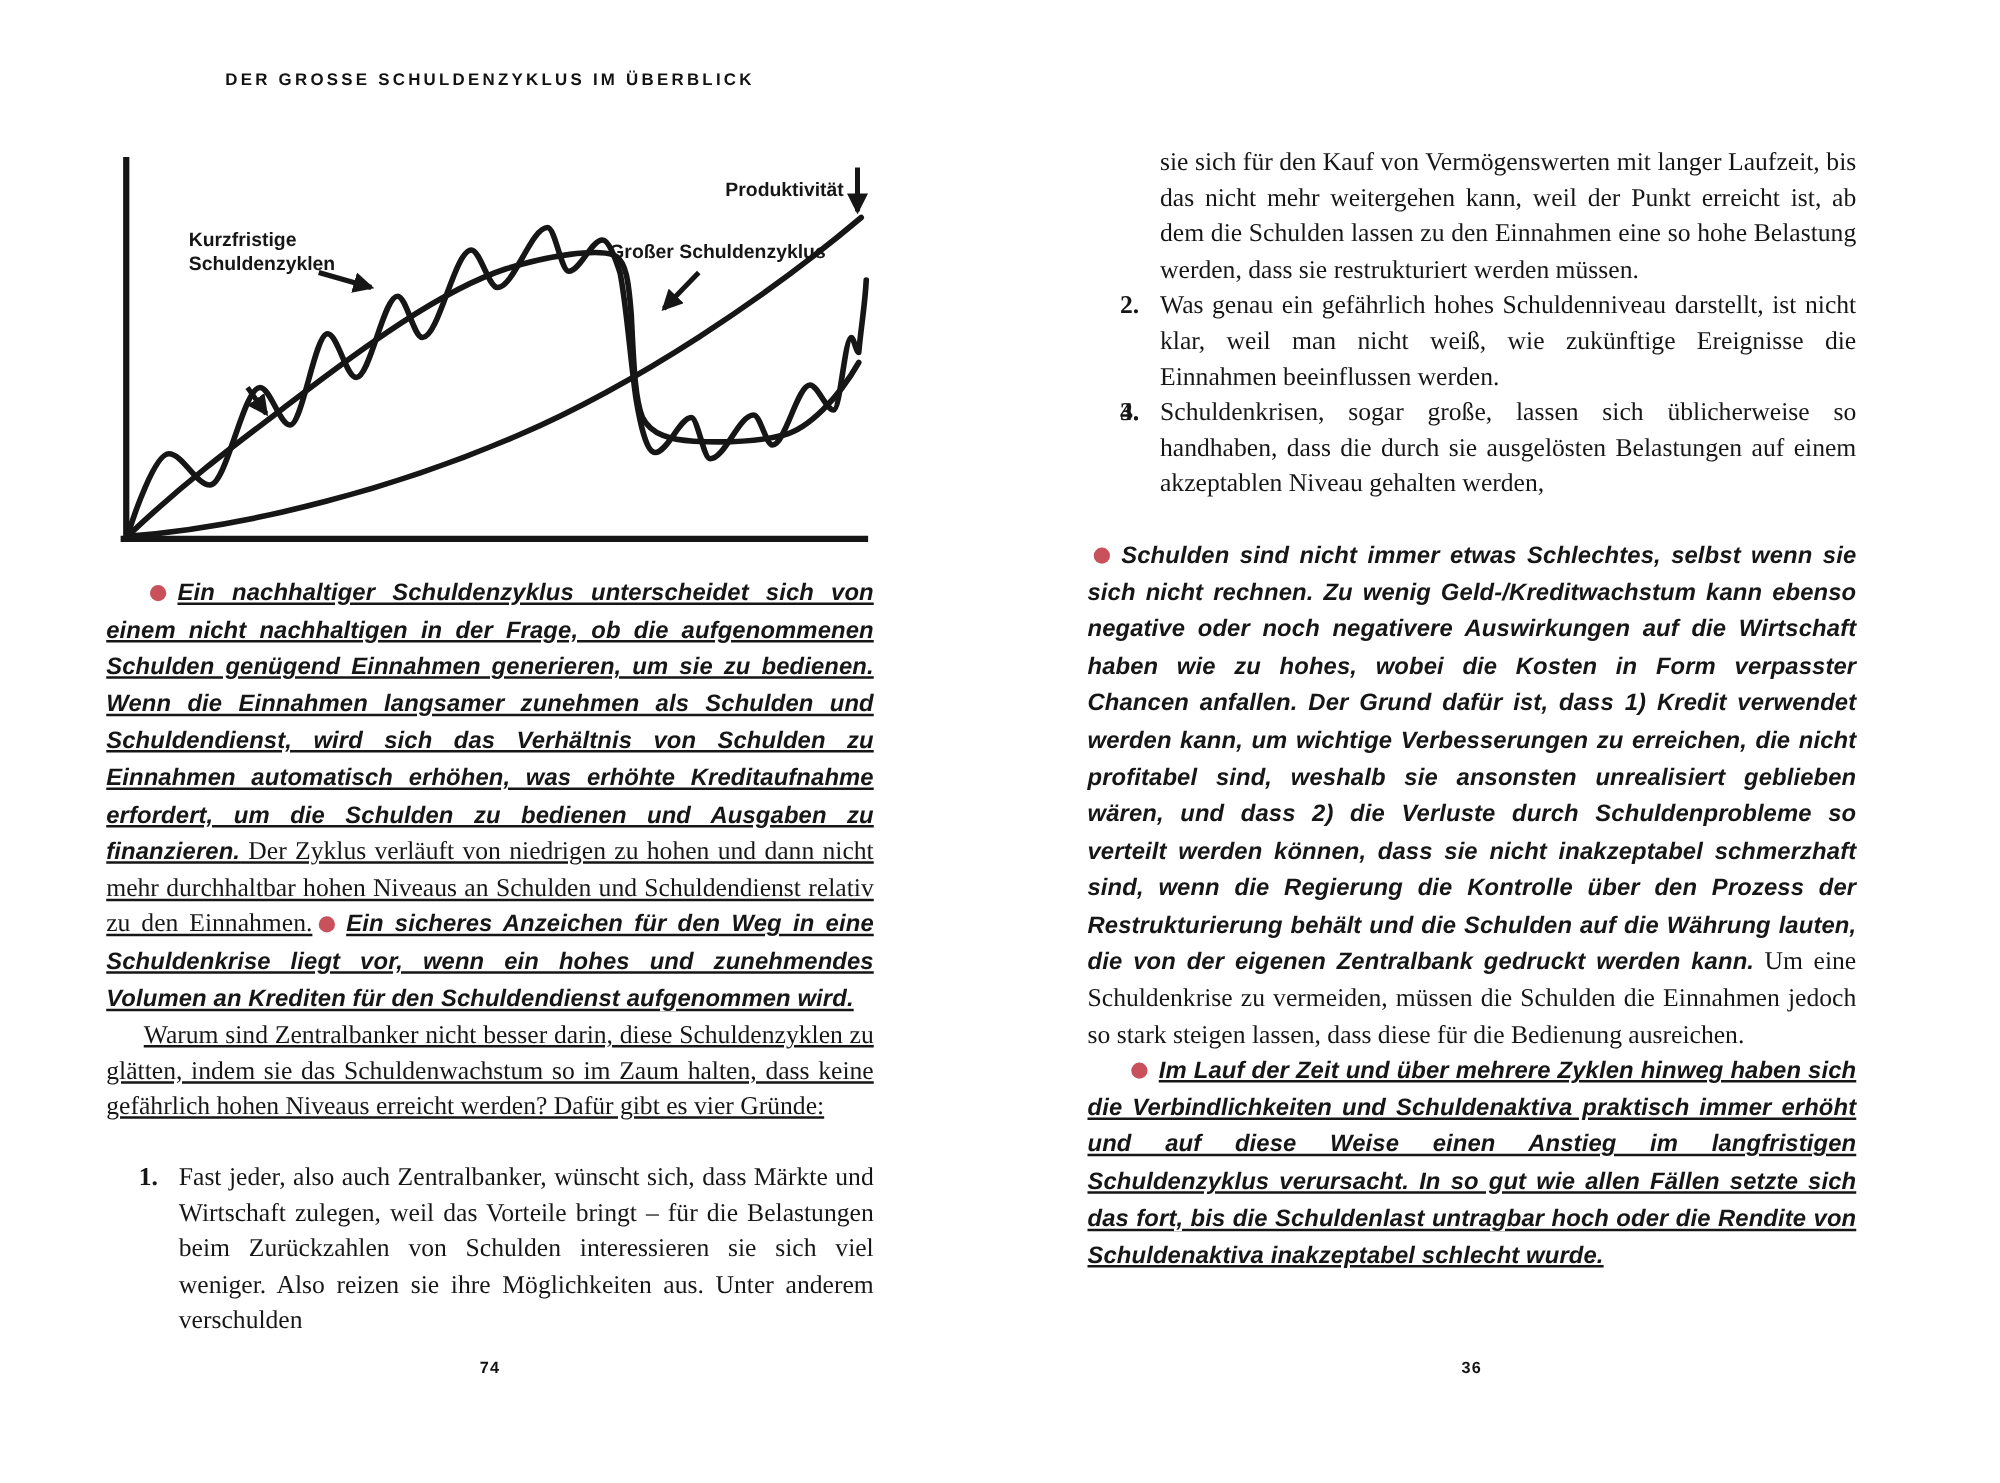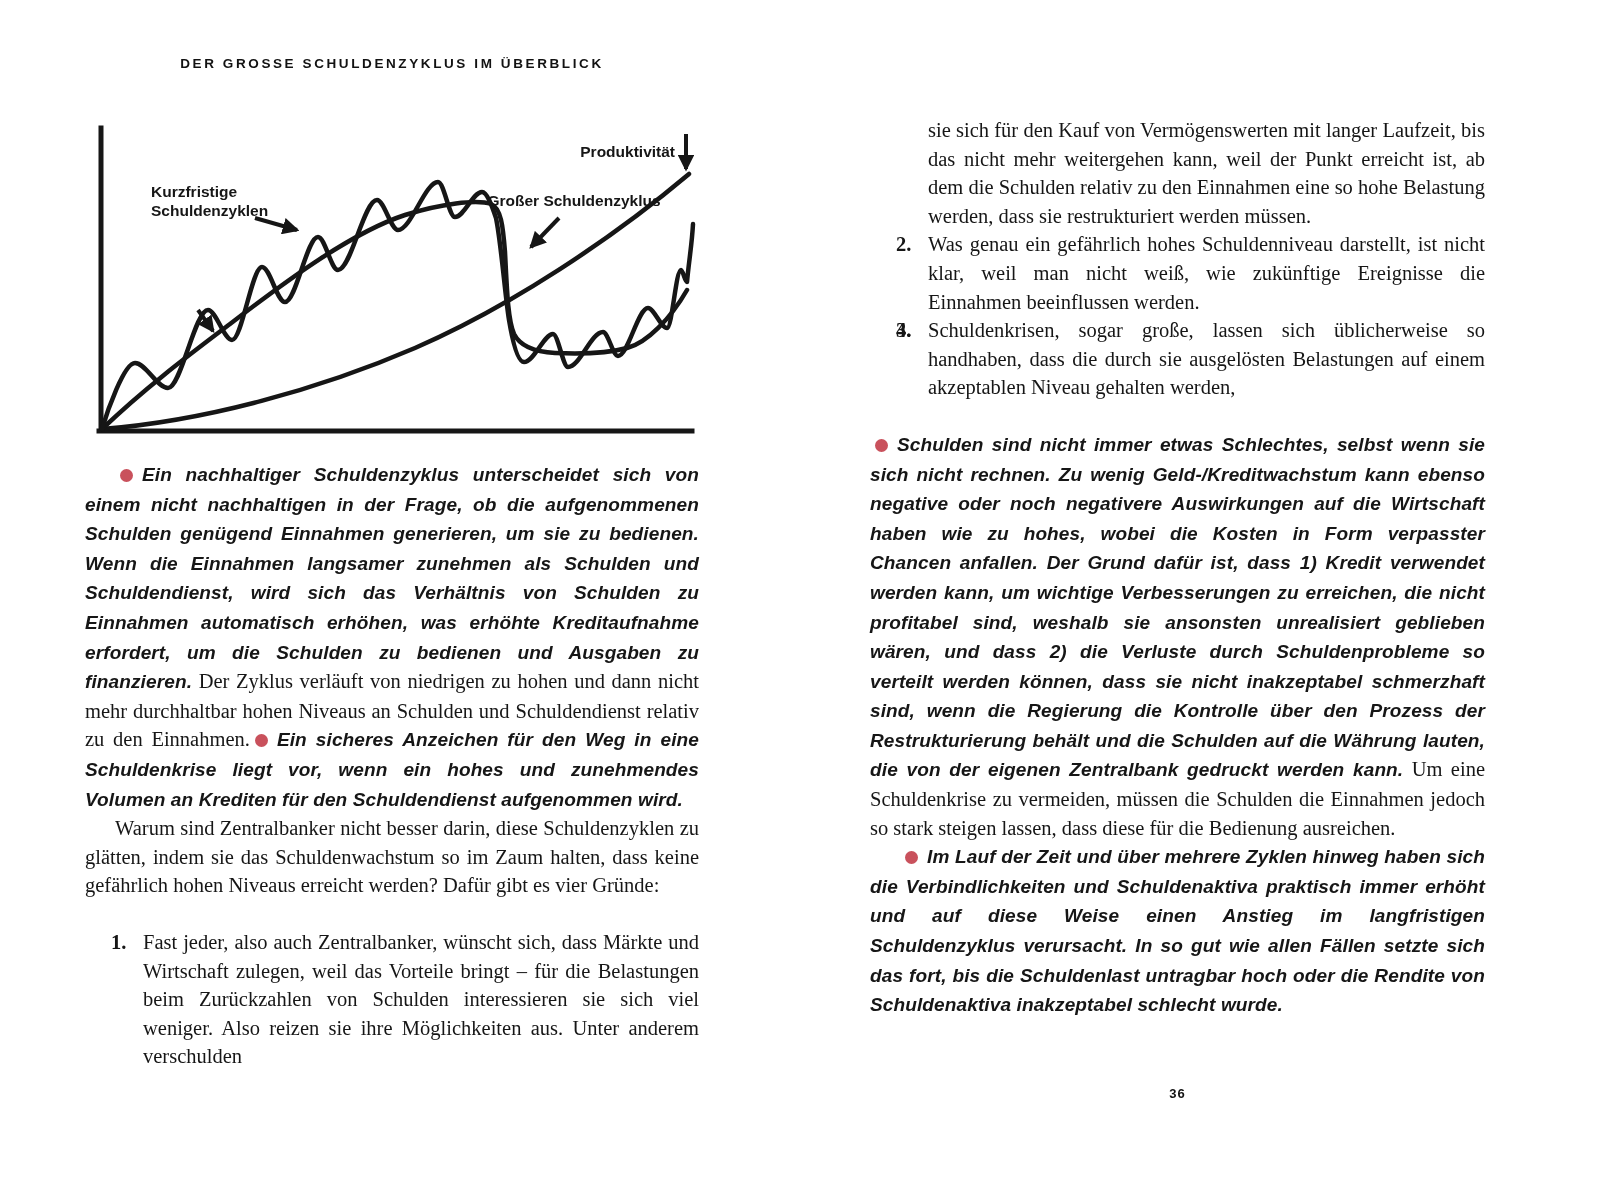--- a/index.html
+++ b/index.html
@@ -31,21 +31,21 @@
   .body-col {
     position: absolute;
     font-family: "Liberation Serif", serif;
     font-size: 20.5px; line-height: 28.6px;
     color: var(--ink);
   }
   #left-body  { left: 85px; top: 460px; width: 614px; }
   #right-body { left: 70px; top: 116px; width: 615px; }
 
   .para { margin: 0; text-align: justify; }
-  .para.indent { text-indent: 30px; }
+  .para.indent { text-indent: 30px; text-decoration: underline; }
   .para.flush { text-indent: 0; }
   .para.list, .para.list-cont { padding-left: 58px; text-indent: 0; position: relative; }
   .para.gap { margin-top: 28px; }
   .num {
     position: absolute; left: 26px; top: 0;
     font-weight: 700; font-style: normal;
   }
   .seg-em {
     font-family: "Liberation Sans", sans-serif;
     font-weight: 700; font-style: italic;
@@ -107,26 +107,27 @@
         <text x="590" y="37" text-anchor="end">Produktivität</text>
       </svg>
     </figure>
 
     <div class="body-col" id="left-body">
         <p class="para indent"><span class="bullet"></span><span class="seg-em">Ein nachhaltiger Schuldenzyklus unterscheidet sich von einem nicht nachhaltigen in der Frage, ob die aufgenommenen Schulden genügend Einnahmen generieren, um sie zu bedienen. Wenn die Einnahmen langsamer zunehmen als Schulden und Schuldendienst, wird sich das Verhältnis von Schulden zu Einnahmen automatisch erhöhen, was erhöhte Kreditaufnahme erfordert, um die Schulden zu bedienen und Ausgaben zu finanzieren.</span><span class="seg-plain"> Der Zyklus verläuft von niedrigen zu hohen und dann nicht mehr durchhaltbar hohen Niveaus an Schulden und Schuldendienst relativ zu den Einnahmen.</span><span class="bullet"></span><span class="seg-em">Ein sicheres Anzeichen für den Weg in eine Schuldenkrise liegt vor, wenn ein hohes und zunehmendes Volumen an Krediten für den Schuldendienst aufgenommen wird.</span></p>
         <p class="para indent"><span class="seg-plain">Warum sind Zentralbanker nicht besser darin, diese Schuldenzyklen zu glätten, indem sie das Schuldenwachstum so im Zaum halten, dass keine gefährlich hohen Niveaus erreicht werden? Dafür gibt es vier Gründe:</span></p>
         <p class="para list gap"><span class="num">1.</span><span class="seg-plain">Fast jeder, also auch Zentralbanker, wünscht sich, dass Märkte und Wirtschaft zulegen, weil das Vorteile bringt – für die Belastungen beim Zurückzahlen von Schulden interessieren sie sich viel weniger. Also reizen sie ihre Möglichkeiten aus. Unter anderem verschulden</span></p>
       </div>
 
+    <div class="folio">74</div>
   </section>
 
   <section class="page" id="right-page">
 
     <div class="body-col" id="right-body">
-        <p class="para list-cont"><span class="seg-plain">sie sich für den Kauf von Vermögenswerten mit langer Laufzeit, bis das nicht mehr weitergehen kann, weil der Punkt erreicht ist, ab dem die Schulden relativ zu den Einnahmen eine so hohe Belastung werden, dass sie restrukturiert werden müssen.</span></p>
+        <p class="para list-cont"><span class="seg-plain">sie sich für den Kauf von Vermögenswerten mit langer Laufzeit, bis das nicht mehr weitergehen kann, weil der Punkt erreicht ist, ab dem die Schulden lassen zu den Einnahmen eine so hohe Belastung werden, dass sie restrukturiert werden müssen.</span></p>
         <p class="para list"><span class="num">2.</span><span class="seg-plain">Was genau ein gefährlich hohes Schuldenniveau darstellt, ist nicht klar, weil man nicht weiß, wie zukünftige Ereignisse die Einnahmen beeinflussen werden.</span></p>
         <p class="para list"><span class="num">3.</span></p>
         <p class="para list"><span class="num">4.</span><span class="seg-plain">Schuldenkrisen, sogar große, lassen sich üblicherweise so handhaben, dass die durch sie ausgelösten Belastungen auf einem akzeptablen Niveau gehalten werden,</span></p>
         <p class="para flush gap"><span class="bullet"></span><span class="seg-em">Schulden sind nicht immer etwas Schlechtes, selbst wenn sie sich nicht rechnen. Zu wenig Geld-/Kreditwachstum kann ebenso negative oder noch negativere Auswirkungen auf die Wirtschaft haben wie zu hohes, wobei die Kosten in Form verpasster Chancen anfallen. Der Grund dafür ist, dass 1) Kredit verwendet werden kann, um wichtige Verbesserungen zu erreichen, die nicht profitabel sind, weshalb sie ansonsten unrealisiert geblieben wären, und dass 2) die Verluste durch Schuldenprobleme so verteilt werden können, dass sie nicht inakzeptabel schmerzhaft sind, wenn die Regierung die Kontrolle über den Prozess der Restrukturierung behält und die Schulden auf die Währung lauten, die von der eigenen Zentralbank gedruckt werden kann.</span><span class="seg-plain"> Um eine Schuldenkrise zu vermeiden, müssen die Schulden die Einnahmen jedoch so stark steigen lassen, dass diese für die Bedienung ausreichen.</span></p>
         <p class="para indent"><span class="bullet"></span><span class="seg-em">Im Lauf der Zeit und über mehrere Zyklen hinweg haben sich die Verbindlichkeiten und Schuldenaktiva praktisch immer erhöht und auf diese Weise einen Anstieg im langfristigen Schuldenzyklus verursacht. In so gut wie allen Fällen setzte sich das fort, bis die Schuldenlast untragbar hoch oder die Rendite von Schuldenaktiva inakzeptabel schlecht wurde.</span></p>
       </div>
 
     <div class="folio">36</div>
   </section>
 

